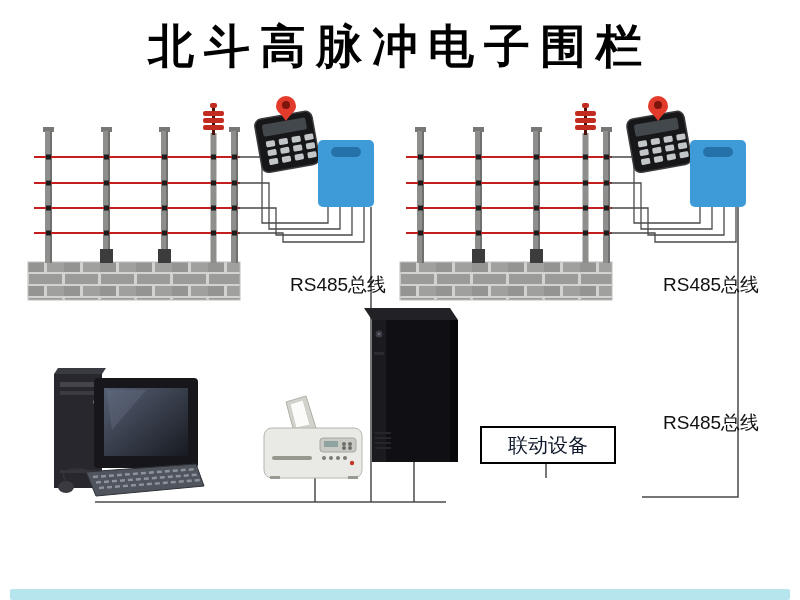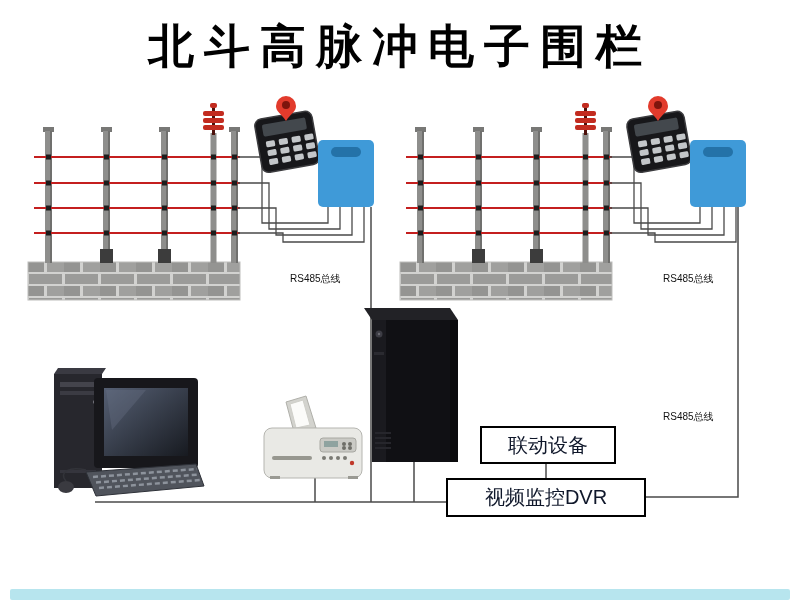--- a/index.html
+++ b/index.html
@@ -1,21 +1,21 @@
 <!DOCTYPE html>
 <html style="--control-box: #3f9ad8; --control-box-slot: #2472a8; --wire-red: #c41f1f; --line-gray: #4a4a4a; --footer-bar: #b7e5ee; --pin-red: #e23b2c;"><head>
 <meta charset="utf-8">
 <style>
   html,body{margin:0;padding:0;background:#fff;}
   .stage{position:relative;width:800px;height:600px;background:#ffffff;overflow:hidden;
          font-family:"Liberation Sans","DejaVu Sans",sans-serif;}
   .stage svg{position:absolute;left:0;top:0;}
   .title{position:absolute;top:16px;left:0;width:100%;text-align:center;
          font-size:46px;font-weight:bold;color:#000;letter-spacing:10px;white-space:nowrap;}
-  .rs-label{position:absolute;font-size:10px;color:#111;white-space:nowrap;}
+  .rs-label{position:absolute;font-size:19px;color:#111;white-space:nowrap;}
   .node-box{position:absolute;background:#fff;border:2px solid #000;
             display:flex;align-items:center;justify-content:center;
             font-size:20px;color:#0f172a;white-space:nowrap;}
   .footer-bar{position:absolute;left:10px;top:589px;width:780px;height:11px;
               background:var(--footer-bar,#b7e5ee);border-radius:2px;}
   .wire{stroke:var(--wire-red,#c41f1f);stroke-width:2;}
   .feed{stroke:var(--line-gray,#4a4a4a);stroke-width:1.3;fill:none;}
   .conn{stroke:var(--line-gray,#4a4a4a);stroke-width:1.5;fill:none;}
   .box-body{fill:var(--control-box,#3f9ad8);}
   .box-slot{fill:var(--control-box-slot,#2472a8);}
@@ -208,16 +208,15 @@
     </g>
   </svg>
 
   <div class="title">北斗高脉冲电子围栏</div>
 
   <span class="rs-label" style="left:290px;top:272px;">RS485总线</span>
   <span class="rs-label" style="left:663px;top:272px;">RS485总线</span>
   <span class="rs-label" style="left:663px;top:410px;">RS485总线</span>
 
   <div class="node-box" style="left:480px;top:426px;width:132px;height:34px;">联动设备</div>
-  <div class="node-box" style="left:446px;top:478px;width:196px;height:35px;">视频监控DVR</div>
 
   <div class="footer-bar"></div>
 </div>
 
 </body></html>

